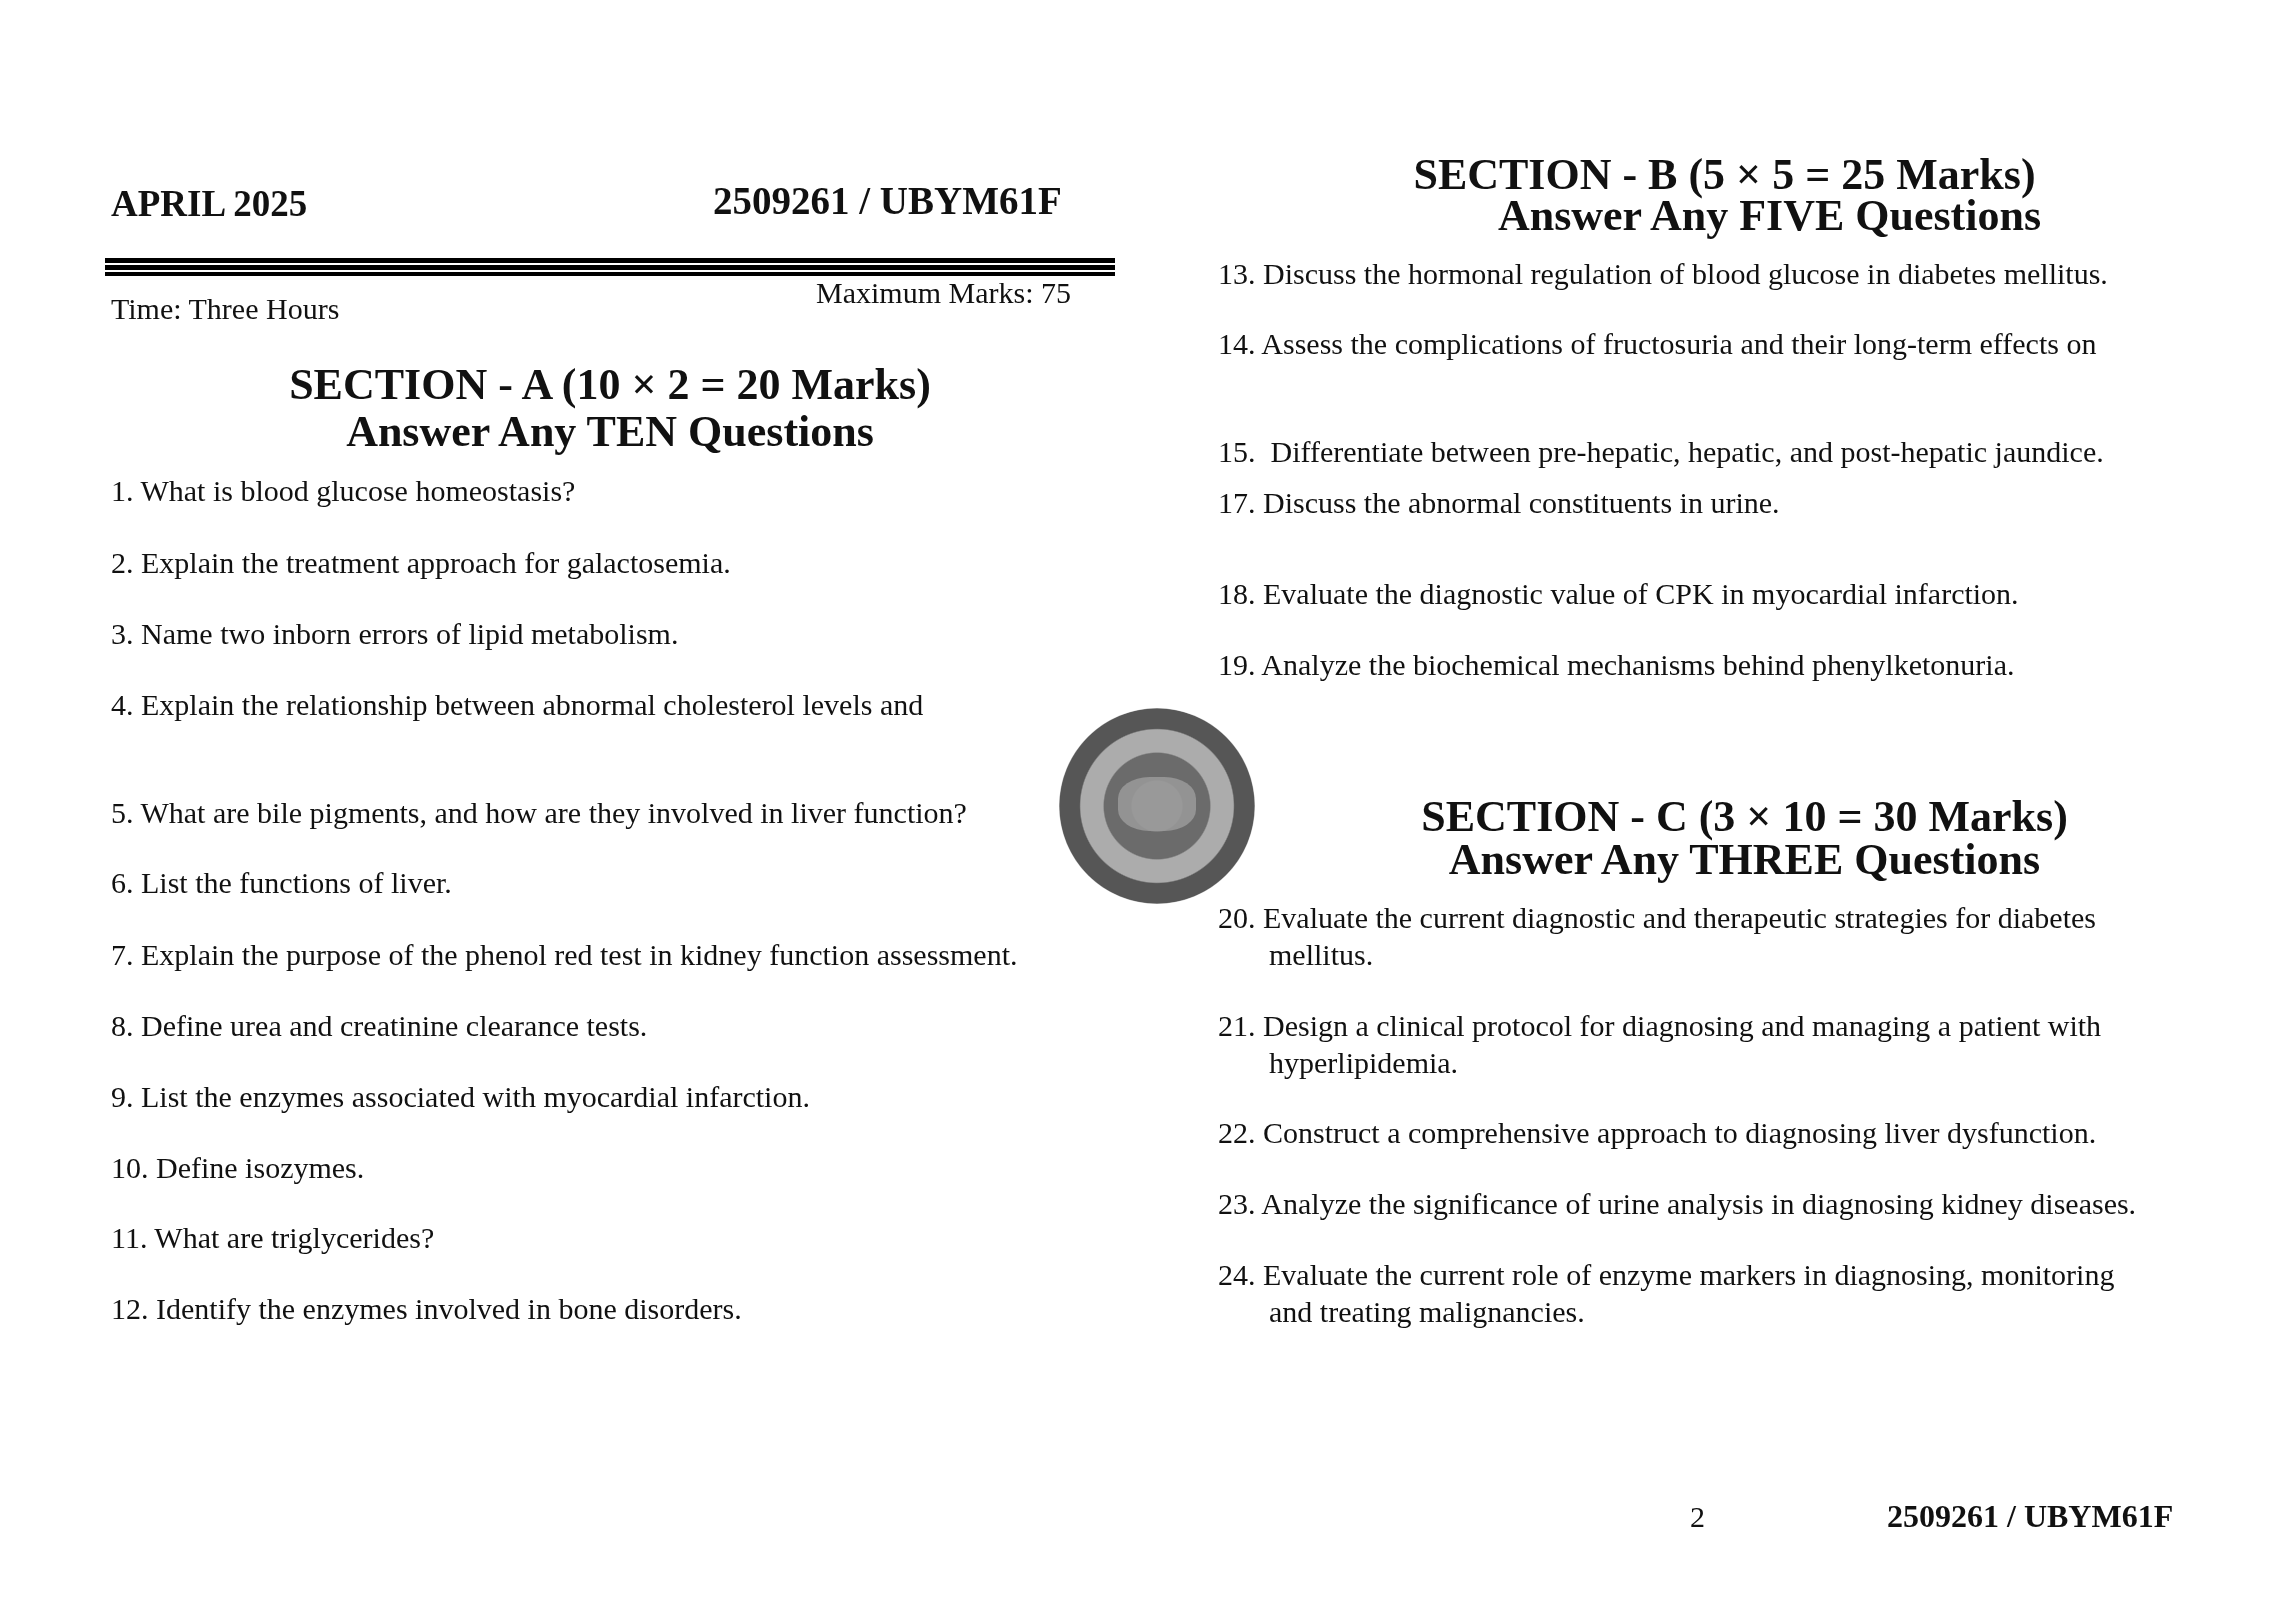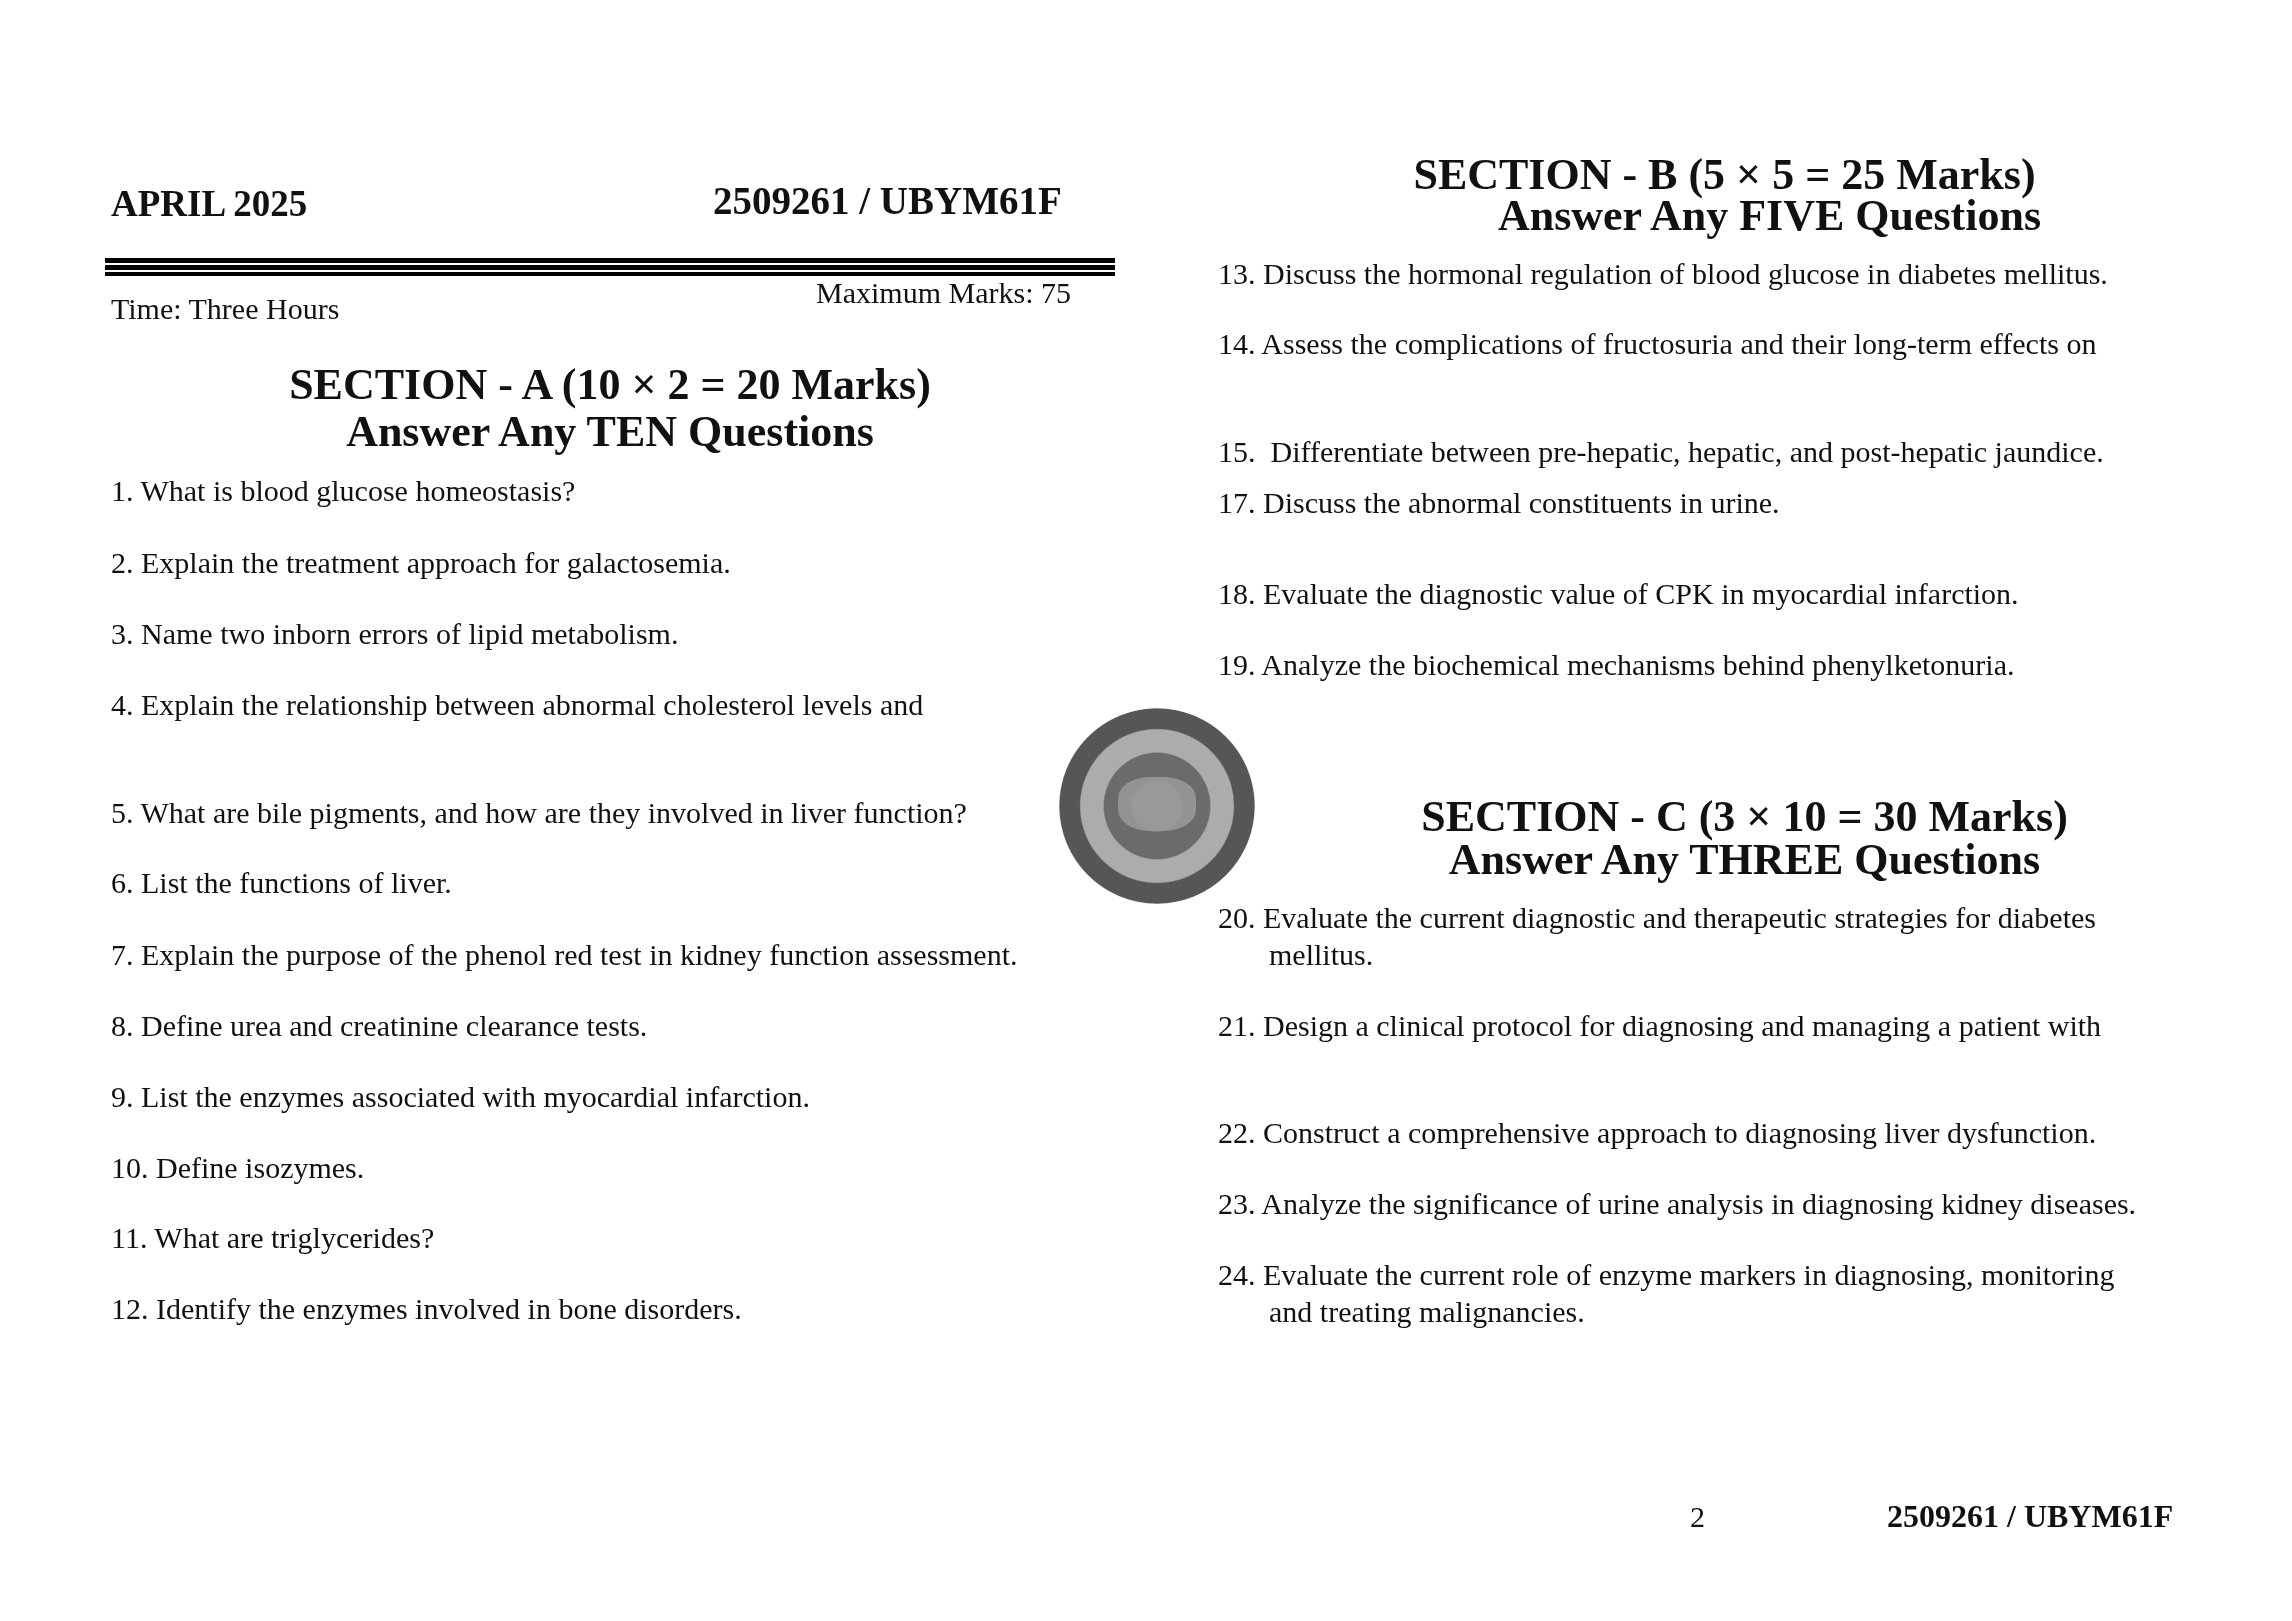--- a/index.html
+++ b/index.html
@@ -60,20 +60,20 @@
 <div class="abs q" style="left:1218px; top:325px; width:1059px;"><span class="num">14.</span> <span>Assess the complications of fructosuria and their long-term effects on</span></div>
 <div class="abs q" style="left:1218px; top:433px; width:1059px; white-space:pre;"><span class="num">15.</span> <span> Differentiate between pre-hepatic, hepatic, and post-hepatic jaundice.</span></div>
 <div class="abs q" style="left:1218px; top:484px; width:1059px;font-family:Liberation Serif, serif;"><span class="num">17.</span> <span>Discuss the abnormal constituents in urine.</span></div>
 <div class="abs q" style="left:1218px; top:575px; width:1059px;"><span class="num">18.</span> <span>Evaluate the diagnostic value of CPK in myocardial infarction.</span></div>
 <div class="abs q" style="left:1218px; top:646px; width:1059px;"><span class="num">19.</span> <span>Analyze the biochemical mechanisms behind phenylketonuria.</span></div>
 
 <div class="abs sec" style="left:1235px; width:1019px; top:795px;">SECTION - C (3 × 10 = 30 Marks)</div>
 <div class="abs sec" style="left:1235px; width:1019px; top:838px;">Answer Any THREE Questions</div>
 
 <div class="abs q" style="left:1218px; top:899px; width:1059px;"><span class="num">20.</span> <span>Evaluate the current diagnostic and therapeutic strategies for diabetes</span><span class="cont" style="padding-left:51px;">mellitus.</span></div>
-<div class="abs q" style="left:1218px; top:1007px; width:1059px;"><span class="num">21.</span> <span>Design a clinical protocol for diagnosing and managing a patient with</span></div>
+<div class="abs q" style="left:1218px; top:1007px; width:1059px;"><span class="num">21.</span> <span>Design a clinical protocol for diagnosing and managing a patient with</span><span class="cont" style="padding-left:51px;">hyperlipidemia.</span></div>
 <div class="abs q" style="left:1218px; top:1114px; width:1059px;"><span class="num">22.</span> <span>Construct a comprehensive approach to diagnosing liver dysfunction.</span></div>
 <div class="abs q" style="left:1218px; top:1185px; width:1068px;"><span class="num">23.</span> <span>Analyze the significance of urine analysis in diagnosing kidney diseases.</span></div>
 <div class="abs q" style="left:1218px; top:1256px; width:1059px;"><span class="num">24.</span> <span>Evaluate the current role of enzyme markers in diagnosing, monitoring</span><span class="cont" style="padding-left:51px;">and treating malignancies.</span></div>
 
 <div class="abs foot" style="left:1690px; top:1500px; font-weight:normal; font-size:30px;">2</div>
 <div class="abs foot" style="left:1887px; top:1498px;">2509261 / UBYM61F</div>
 
 
 </body></html>

